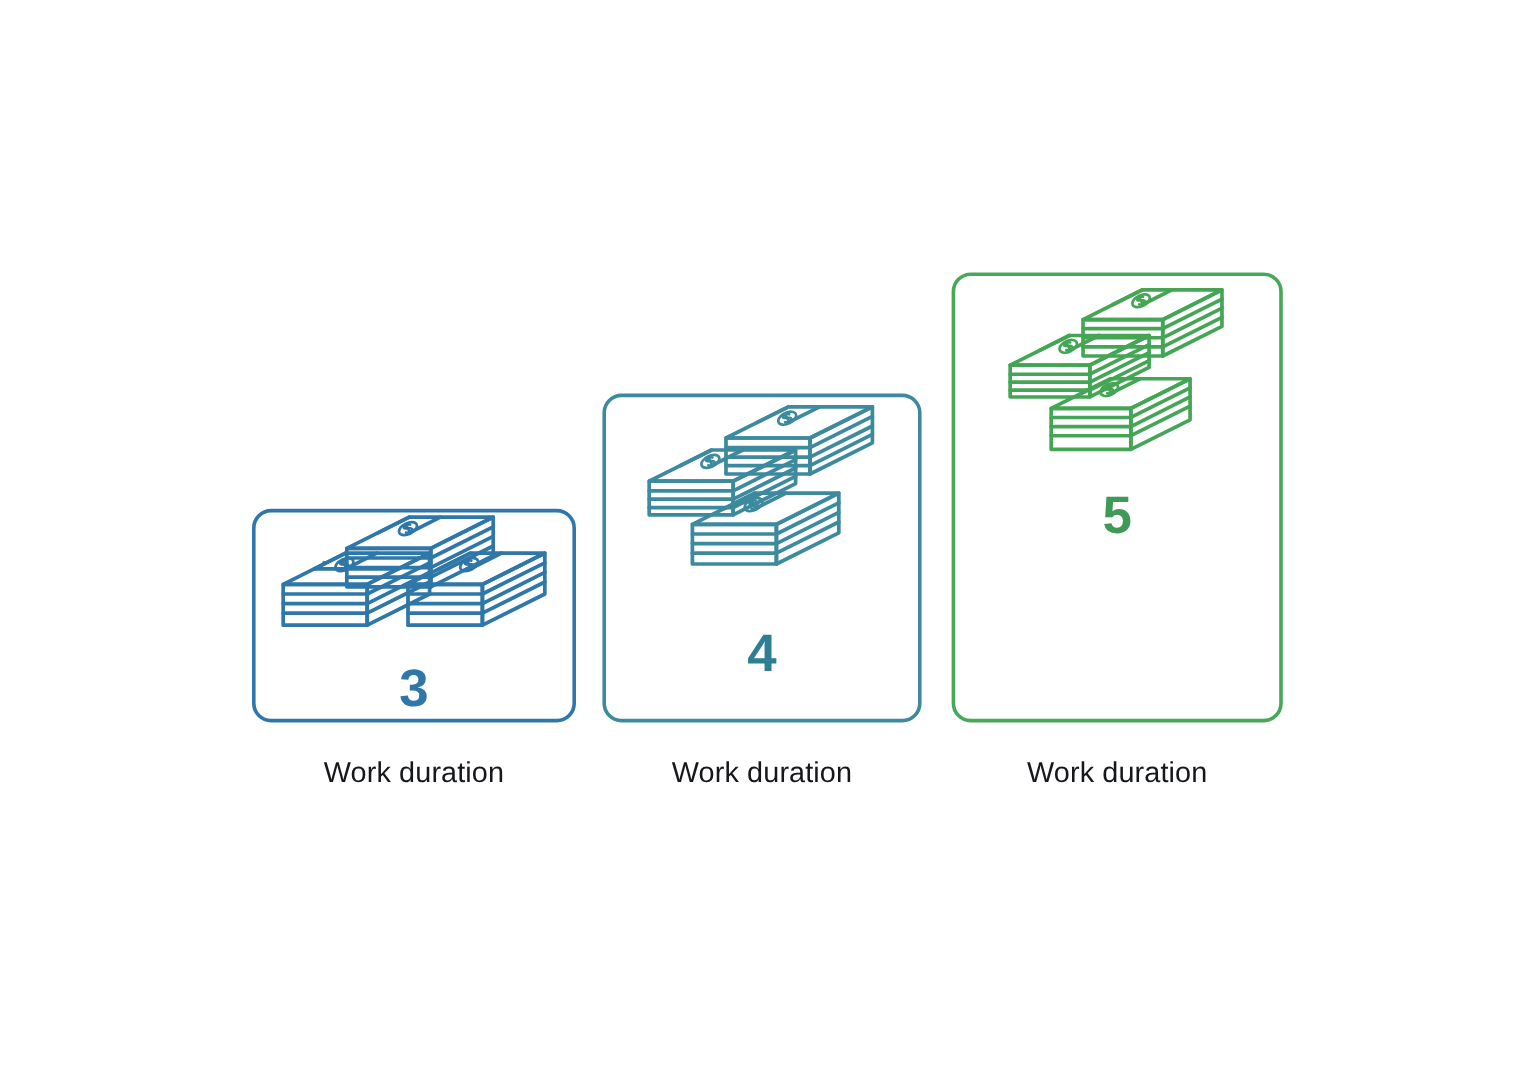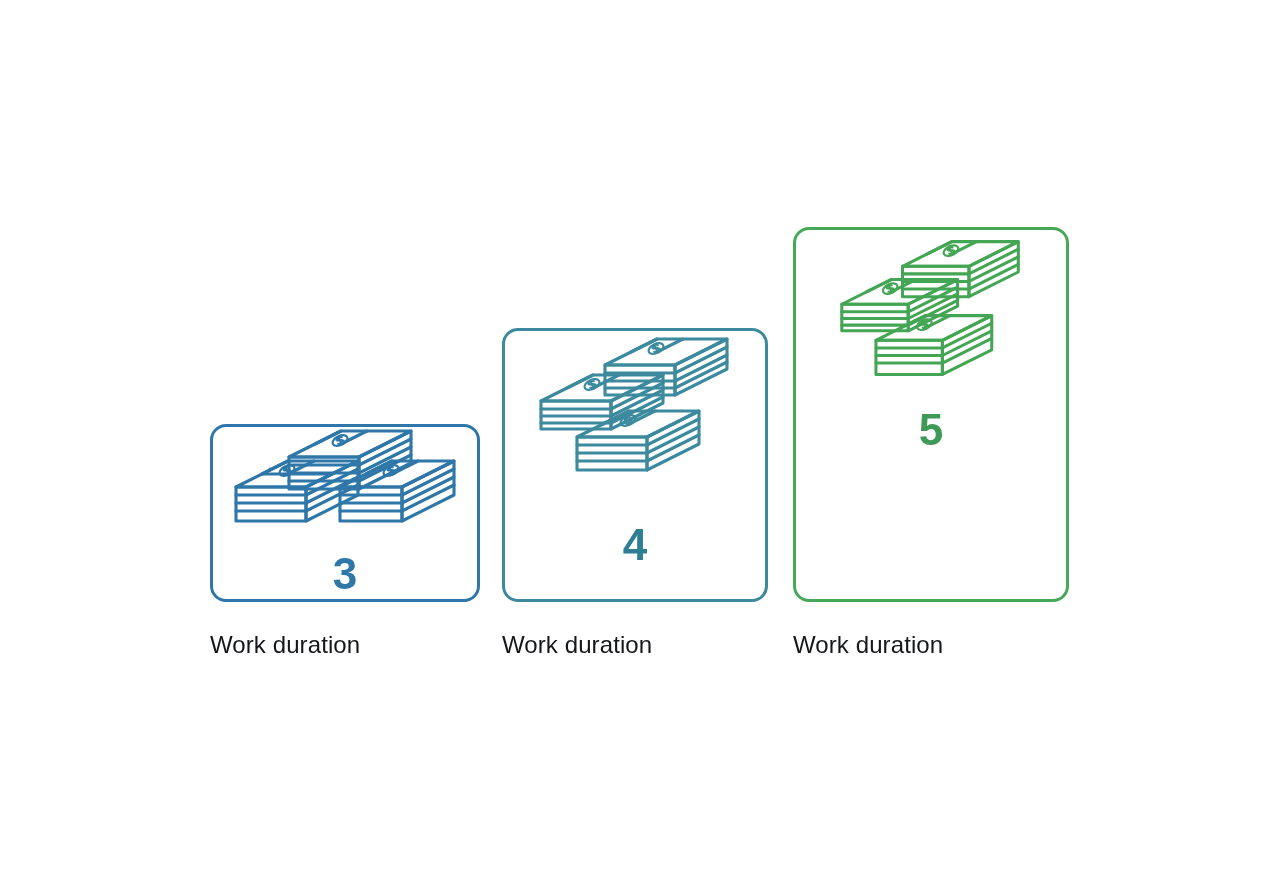--- a/index.html
+++ b/index.html
@@ -68,20 +68,21 @@
     line-height: 1;
     letter-spacing: 0px;
   }
   .card-1 .numeral { top: 125px; color: #2e77a8; }
   .card-2 .numeral { top: 192px; color: #2f7f94; }
   .card-3 .numeral { top: 178px; color: #3f9a57; }
 
   
   .caption {
     position: absolute;
+    text-align: center;
     font-family: "Liberation Sans", sans-serif;
     font-size: 24px;
     font-weight: normal;
     color: #15171a;
     white-space: nowrap;
     letter-spacing: 0.1px;
   }
   .cap-1 { left: 210px; top: 631px; width: 270px; }
   .cap-2 { left: 502px; top: 631px; width: 266px; }
   .cap-3 { left: 793px; top: 631px; width: 276px; }

